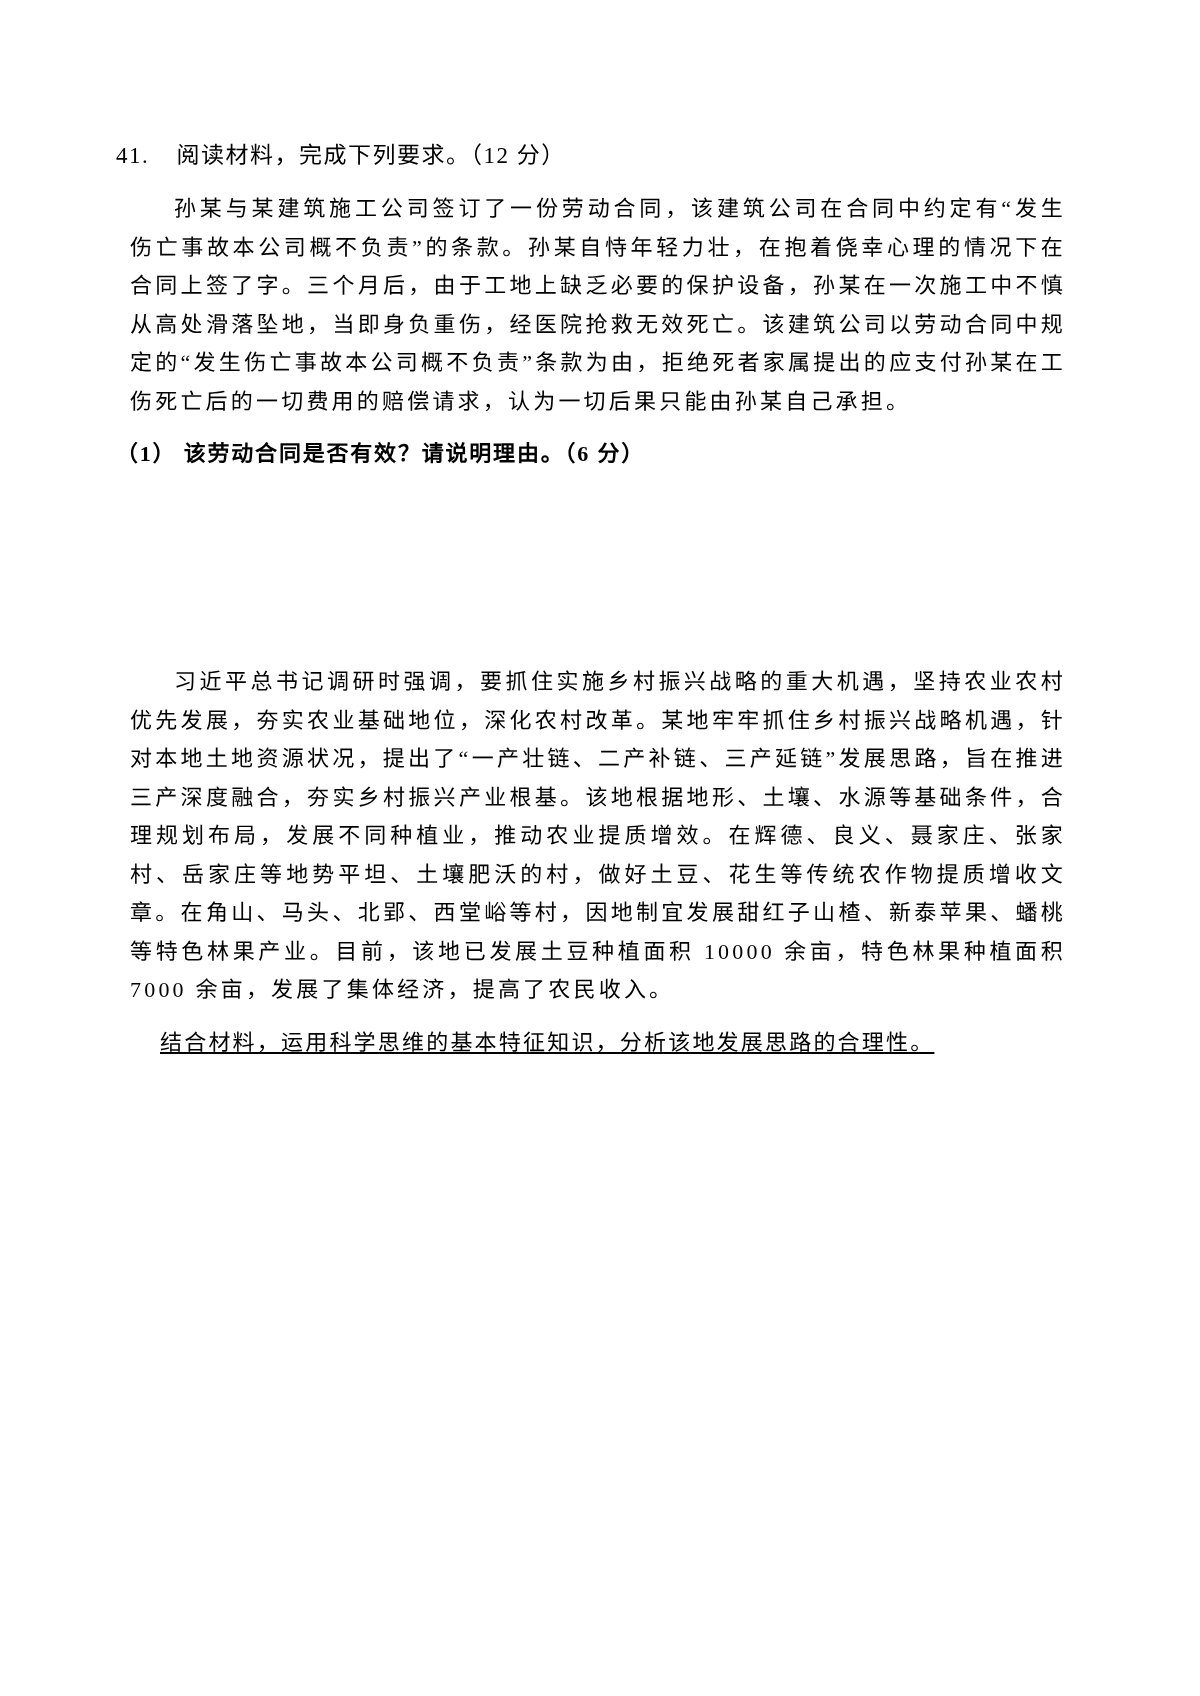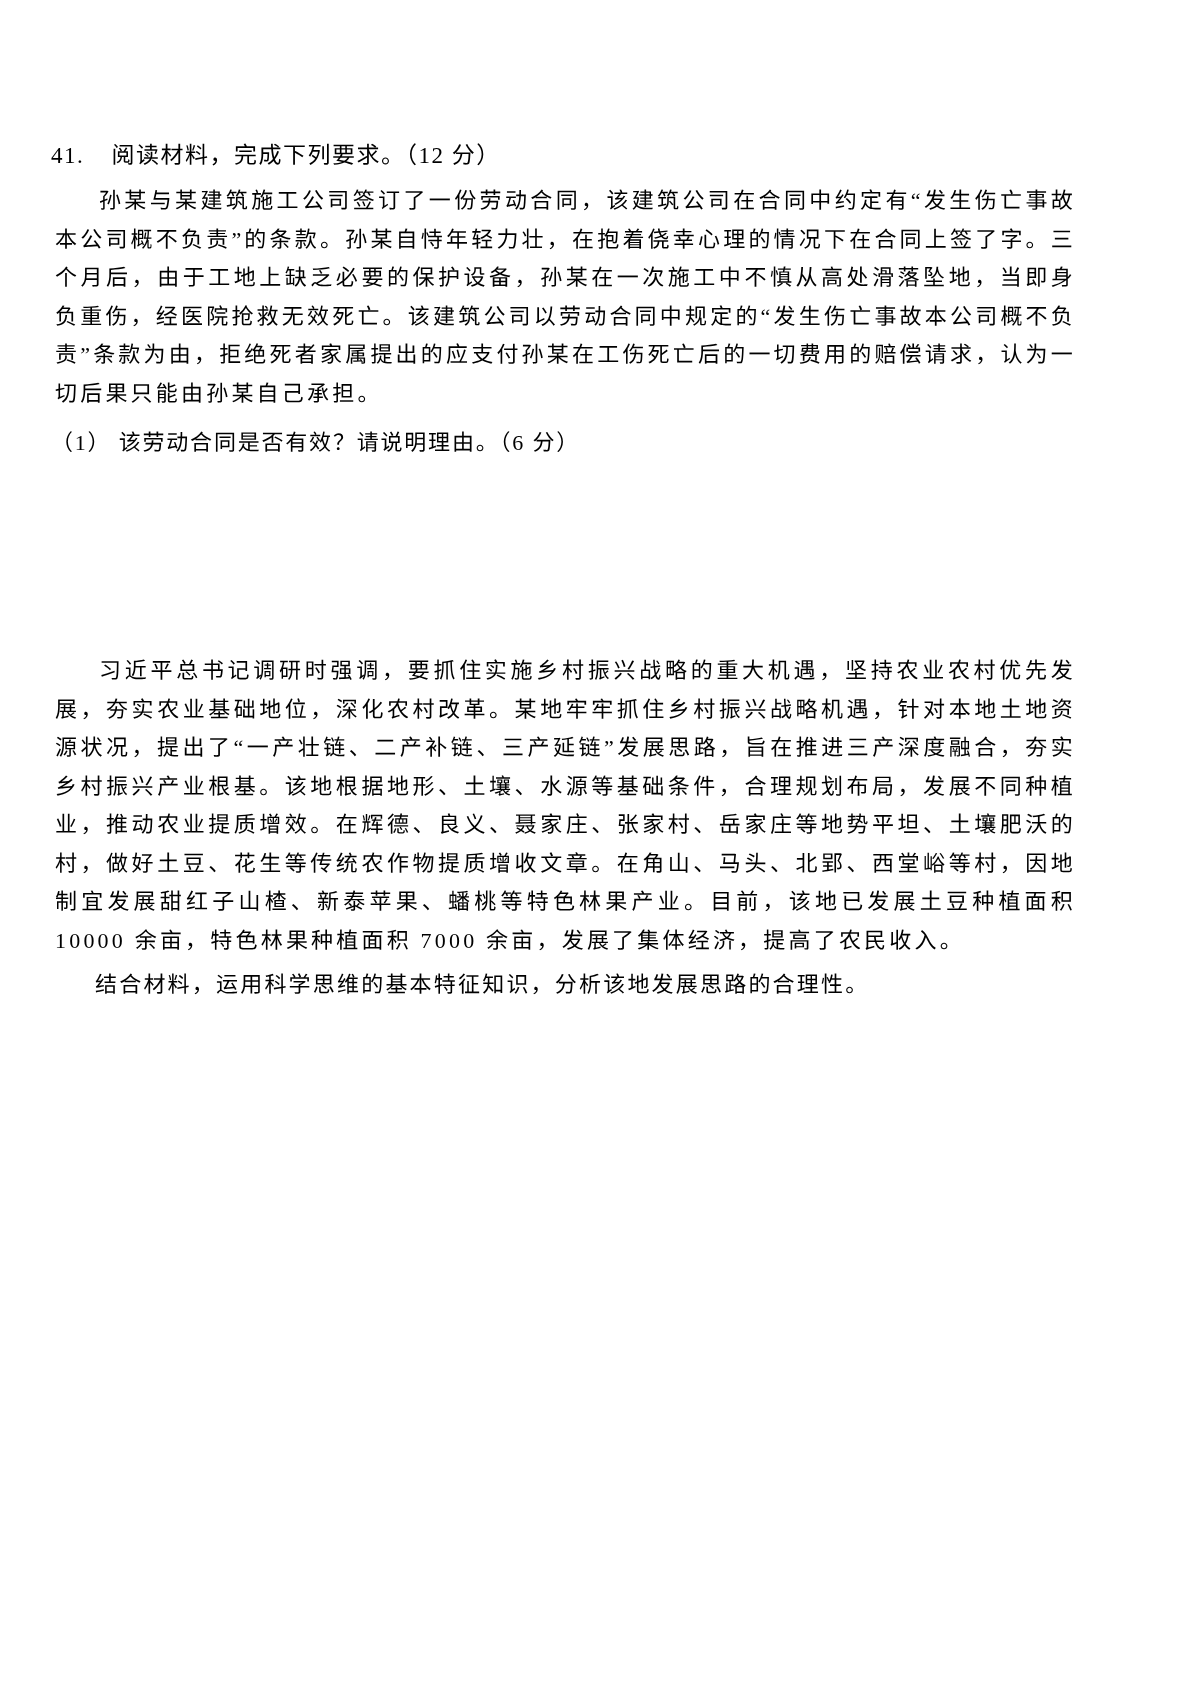--- a/index.html
+++ b/index.html
@@ -11,21 +11,21 @@
     height: 1696px;
     background: #ffffff;
     color: #000000;
     font-family: "Liberation Serif", "DejaVu Serif", serif;
     overflow: hidden;
   }
   .page {
     box-sizing: border-box;
     width: 1200px;
     height: 1696px;
-    padding: 136px 120px 0 51px;
+    padding: 136px 120px 0 116px;
   }
   .question {
     display: block;
   }
   .q-header {
     font-size: 23px;
     line-height: 40px;
     letter-spacing: 1.5px;
     margin: 0 0 6px 0;
     white-space: nowrap;
@@ -34,41 +34,43 @@
     display: inline-block;
     margin-right: 20px;
   }
   .material {
     font-size: 22px;
     line-height: 38.5px;
     letter-spacing: 3.2px;
     text-align: justify;
     text-justify: inter-character;
     text-indent: 2em;
-    margin: 4px;
+    margin: 14px;
     word-break: normal;
   }
   .subq {
     font-size: 22px;
     line-height: 38px;
     letter-spacing: 1.8px;
     margin: 11px 0 0 0;
+    font-weight: bold;
   }
   .subq:first-of-type {
     margin-top: 14px;
   }
   .question-42 {
     margin-top: 190px;
   }
   .task {
     font-size: 22px;
     line-height: 38.5px;
     letter-spacing: 2.2px;
     text-indent: 2em;
     margin: 6px 0 0 0;
+    text-decoration: underline;
   }
 </style>
 </head>
 <body>
 
 <div class="page">
 
   <section class="question question-41">
     <p class="q-header">
       <span class="q-number">41.</span>

